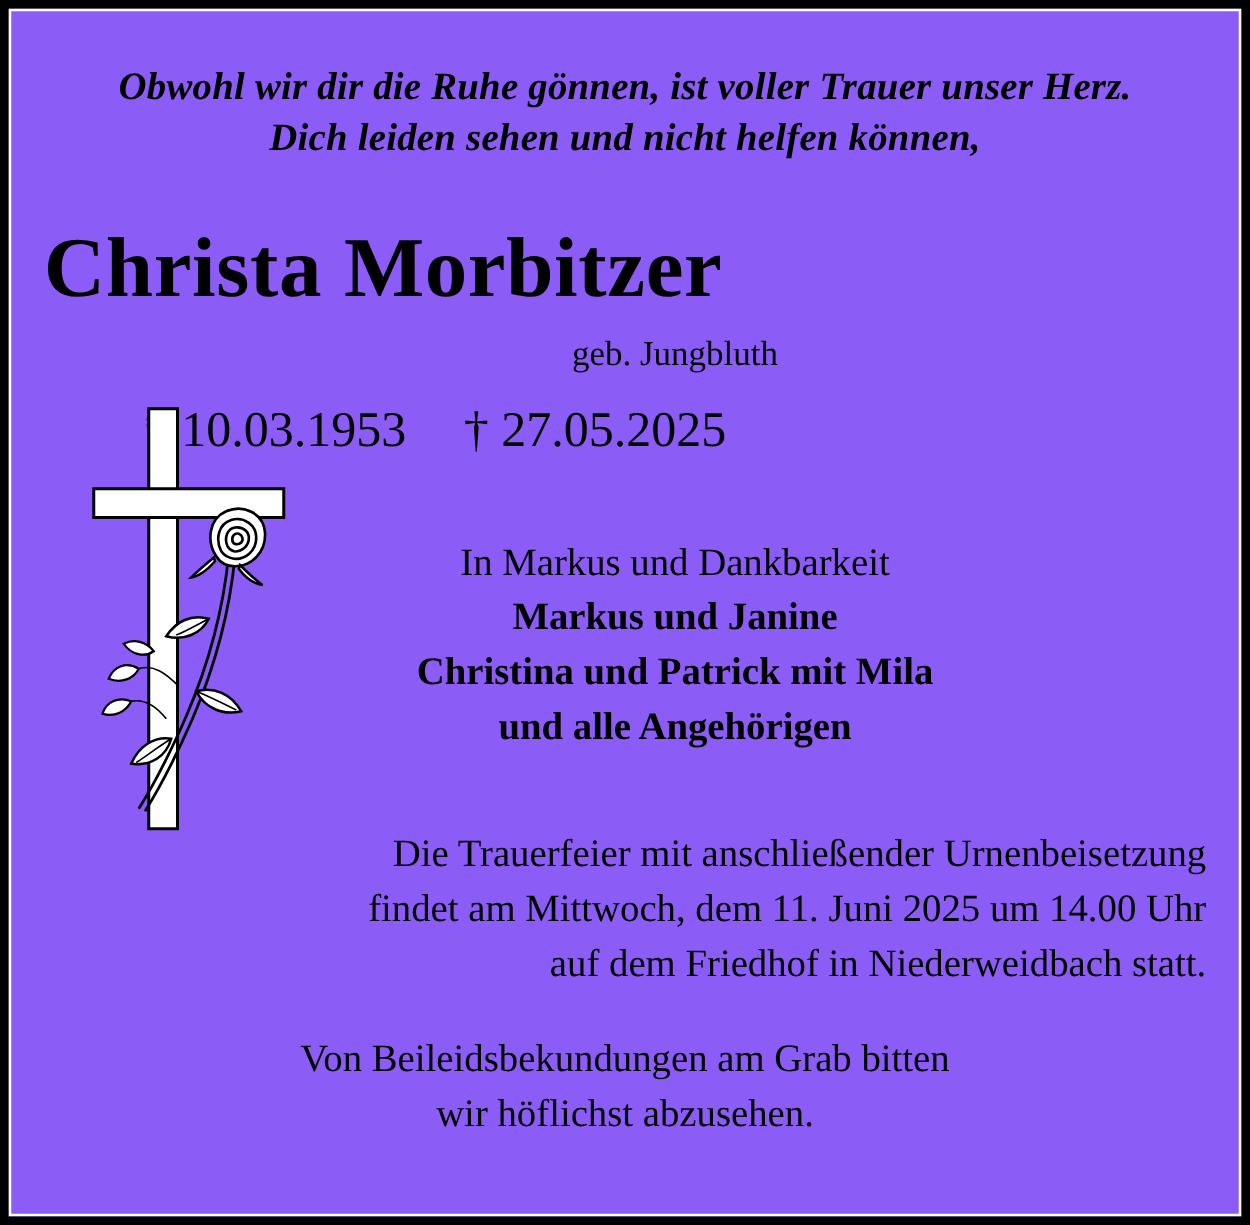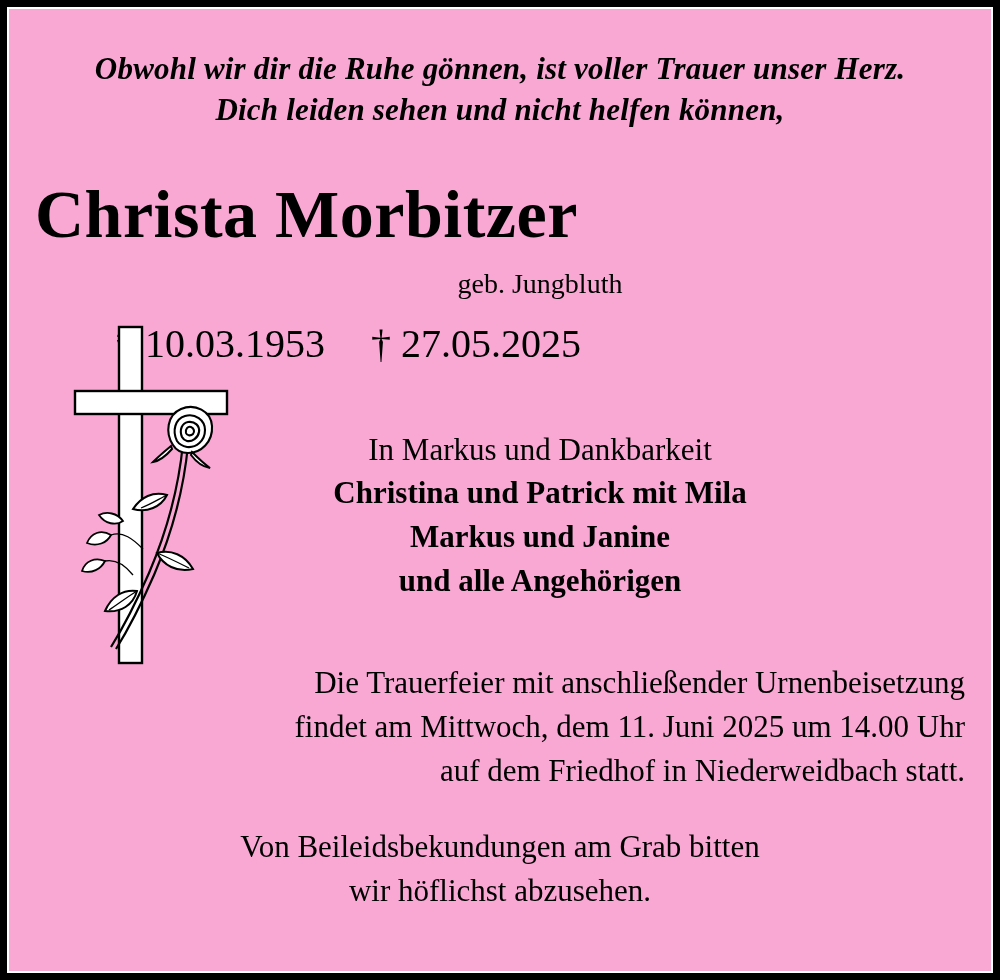--- a/index.html
+++ b/index.html
@@ -12,21 +12,21 @@
     height: 980px;
     font-family: "Liberation Serif", serif;
     color: #000000;
     overflow: hidden;
   }
   .obituary {
     position: relative;
     box-sizing: border-box;
     width: 1000px;
     height: 980px;
-    background: #f9a8d4;
+    background: #8b5cf6;
     border: 7px solid #000000;
     padding: 0;
   }
   .inner {
     position: relative;
     box-sizing: border-box;
     width: 100%;
     height: 100%;
     border: 2px solid #ffffff;
     padding: 0 26px;
@@ -123,22 +123,22 @@
     <div class="name">Christa Morbitzer</div>
 
     <div class="maiden">geb. Jungbluth</div>
 
     <div class="dates">
       <span>* 10.03.1953</span><span class="gap"></span><span>† 27.05.2025</span>
     </div>
 
     <div class="family">
       <div class="lead">In Markus und Dankbarkeit</div>
+      <div class="bold">Markus und Janine</div>
       <div class="bold">Christina und Patrick mit Mila</div>
-      <div class="bold">Markus und Janine</div>
       <div class="bold">und alle Angehörigen</div>
     </div>
 
     <div class="ceremony">
       <div>Die Trauerfeier mit anschließender Urnenbeisetzung</div>
       <div>findet am Mittwoch, dem 11. Juni 2025 um 14.00 Uhr</div>
       <div>auf dem Friedhof in Niederweidbach statt.</div>
     </div>
 
     <div class="request">

